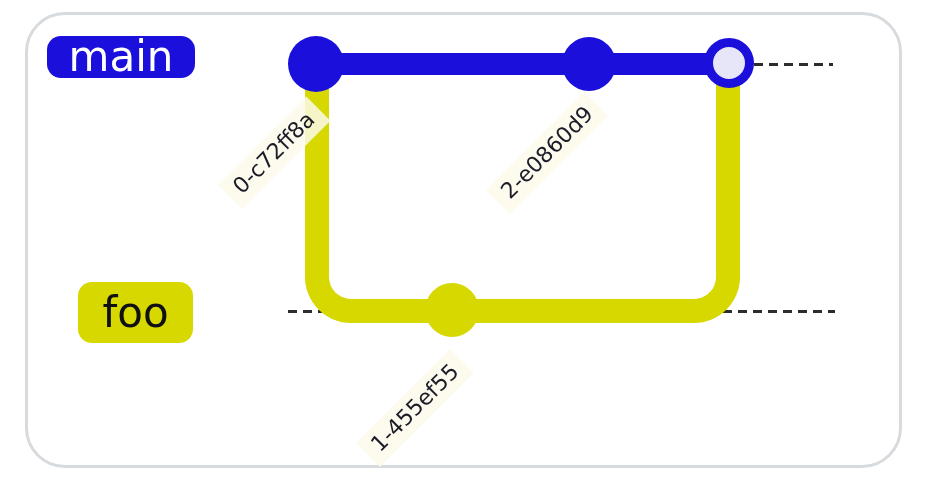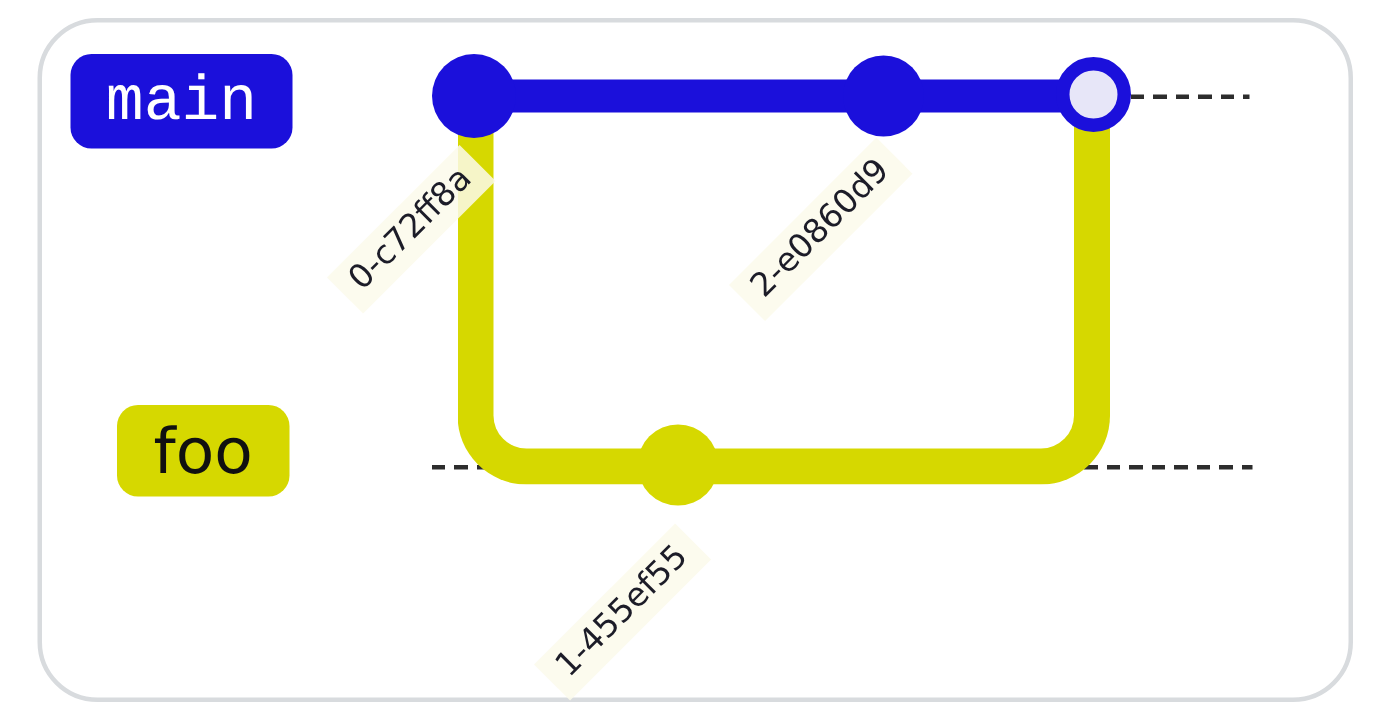--- a/index.html
+++ b/index.html
@@ -36,22 +36,22 @@
   .commit-2{left:562px;top:37px;width:54px;height:54px;}
   .commit-1{left:425px;top:283px;width:54px;height:54px;}
   .commit-tip{
     left:704px;top:38px;width:50px;height:50px;box-sizing:border-box;
     background:#e7e6f8;border:9px solid #1b10db;
   }
   .badge{
     position:absolute;z-index:4;display:flex;align-items:center;justify-content:center;
     border-radius:14px;font-size:42px;line-height:1;
   }
-  .badge-main{left:47px;top:36px;width:148px;height:63px;background:#1b10db;color:#ffffff;font-family:Liberation Mono, monospace;}
-  .badge-foo{left:78px;top:270px;width:115px;height:61px;background:#d6d800;color:#101010;}
+  .badge-main{left:47px;top:36px;width:148px;height:42px;background:#1b10db;color:#ffffff;}
+  .badge-foo{left:78px;top:282px;width:115px;height:61px;background:#d6d800;color:#101010;}
   .commit-label{
     position:absolute;z-index:5;white-space:nowrap;
     background:rgba(252,250,235,0.85);color:#1c1c28;
     font-size:22px;line-height:1.2;padding:4px 10px;
     transform:rotate(-45deg);transform-origin:0 0;
   }
   .commit-label-0{left:218px;top:185px;}
   .commit-label-2{left:486px;top:190px;}
   .commit-label-1{left:356px;top:443px;}
 </style>

